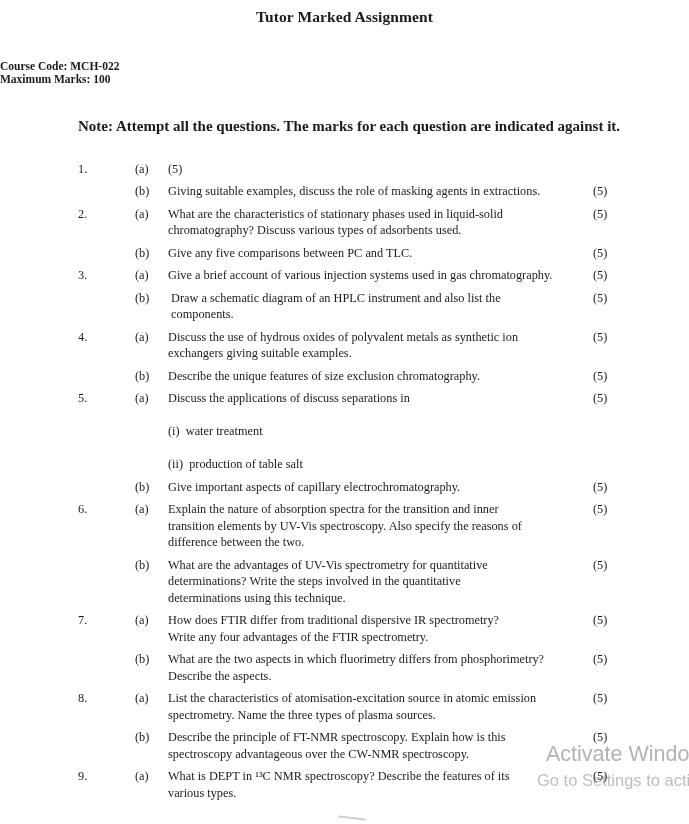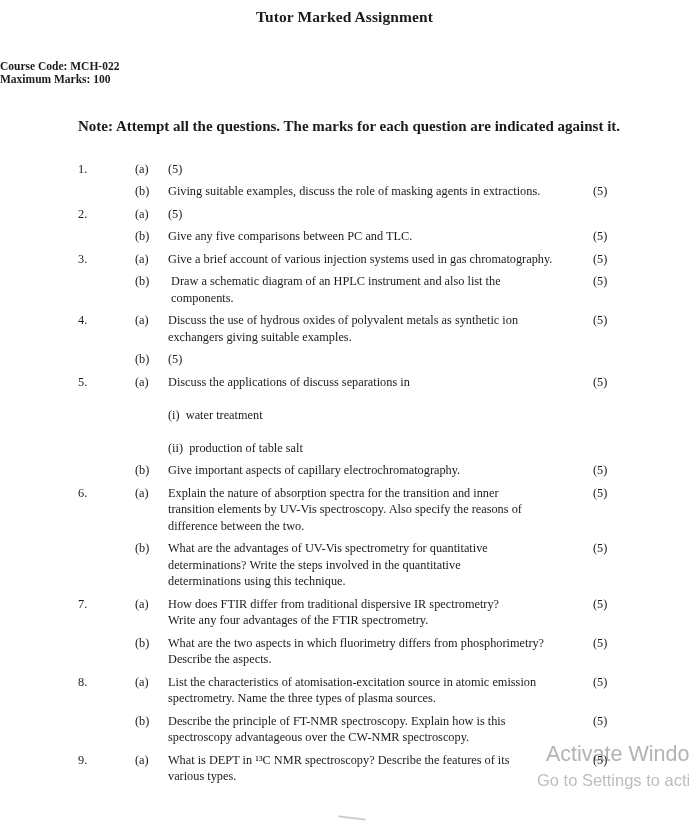--- a/index.html
+++ b/index.html
@@ -123,20 +123,22 @@
   <div class="q-row">
     <div class="q-num"></div>
     <div class="q-letter">(b)</div>
     <div class="q-text">Giving suitable examples, discuss the role of masking agents in extractions.</div>
     <div class="q-marks">(5)</div>
   </div>
 
   <div class="q-row">
     <div class="q-num">2.</div>
     <div class="q-letter">(a)</div>
+    <div class="q-text">What are the characteristics of stationary phases used in liquid-solid
+chromatography? Discuss various types of adsorbents used.</div>
     <div class="q-marks">(5)</div>
   </div>
 
   <div class="q-row">
     <div class="q-num"></div>
     <div class="q-letter">(b)</div>
     <div class="q-text">Give any five comparisons between PC and TLC.</div>
     <div class="q-marks">(5)</div>
   </div>
 
@@ -159,20 +161,21 @@
     <div class="q-num">4.</div>
     <div class="q-letter">(a)</div>
     <div class="q-text">Discuss the use of hydrous oxides of polyvalent metals as synthetic ion
 exchangers giving suitable examples.</div>
     <div class="q-marks">(5)</div>
   </div>
 
   <div class="q-row">
     <div class="q-num"></div>
     <div class="q-letter">(b)</div>
+    <div class="q-text">Describe the unique features of size exclusion chromatography.</div>
     <div class="q-marks">(5)</div>
   </div>
 
   <div class="q-row">
     <div class="q-num">5.</div>
     <div class="q-letter">(a)</div>
     <div class="q-text">Discuss the applications of discuss separations in
 
 (i)  water treatment
 

